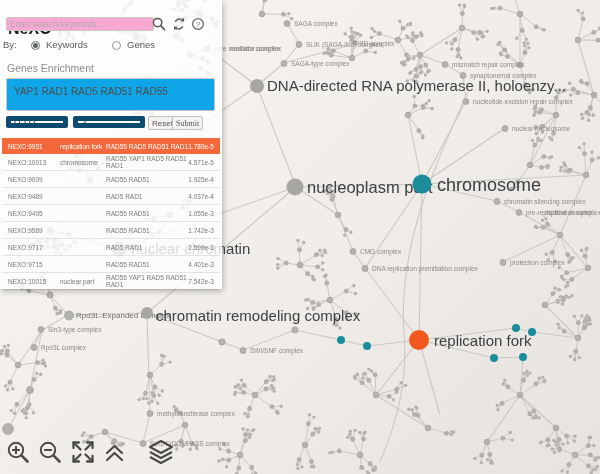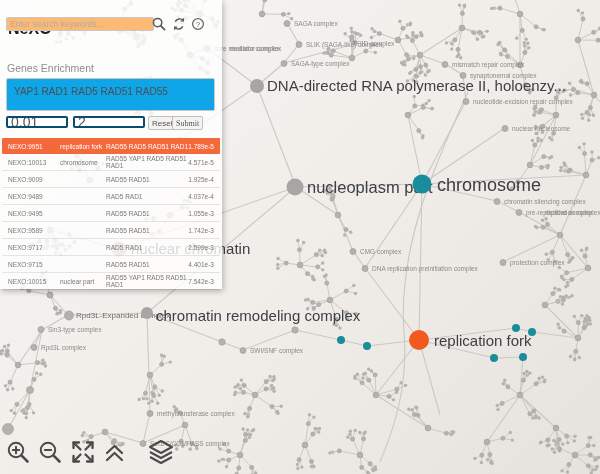--- a/index.html
+++ b/index.html
@@ -13,42 +13,42 @@
   #panel{
     position:absolute;left:0;top:0;width:222px;height:289px;z-index:2;
     background:rgba(255,255,255,0.80);
     box-shadow:1px 2px 6px rgba(0,0,0,0.28);
     box-sizing:border-box;
   }
   #panel .title{font-size:16px;font-weight:bold;color:#1d1d1d;padding:20px 0 0 8px;}
   .search-row{position:absolute;left:6px;top:17px;height:14px;width:212px;}
   .search-input{
     position:absolute;left:0;top:0;width:140px;height:12px;
-    border:1px solid #c9c7c4;background:#fdba74;border-radius:2px;
+    border:1px solid #c9c7c4;background:#f9a8d4;border-radius:2px;
     font-size:8.5px;color:#555;padding:0 3px;font-family:"Liberation Sans",sans-serif;
   }
   .search-input::placeholder{color:#aeaca9;}
   .mini-icon{position:absolute;top:0;width:14px;height:14px;cursor:pointer;}
   .by-row{position:absolute;left:3px;top:39px;font-size:9.5px;color:#5a5856;}
   .by-row .radio{
     display:inline-block;width:9px;height:9px;border:1px solid #97948f;border-radius:50%;
     vertical-align:-2px;margin:0 3px 0 12px;background:#fff;box-sizing:border-box;
   }
   .by-row .radio.sel{border-color:#6a6e73;}
   .by-row .radio.sel::after{content:'';display:block;width:5px;height:5px;margin:1px;border-radius:50%;background:#5d6165;}
   .te-heading{position:absolute;left:7px;top:62px;font-size:10.5px;color:#8f8d8a;}
   .te-textarea{
     position:absolute;left:6px;top:78px;width:209px;height:33px;resize:none;
     border:1px solid #c9c7c4;background:#0ea5e9;border-radius:2px;
     font-size:10px;color:#4f4d4b;padding:7px;font-family:"Liberation Sans",sans-serif;box-sizing:border-box;
   }
   .param-row{position:absolute;left:0;top:116px;width:222px;height:14px;}
   .param-input{
-    position:absolute;top:0;height:12px;border:2px solid #0c4a6e;background:#fff;border-radius:2px;
-    font-size:14px;color:#555;padding:0 3px;font-family:"Liberation Sans",sans-serif;box-sizing:border-box;
+    position:absolute;top:0;height:12px;border:5px solid #0c4a6e;background:#fff;border-radius:2px;
+    font-size:12px;color:#555;padding:0 3px;font-family:"Liberation Sans",sans-serif;box-sizing:border-box;
   }
   .btn{
     position:absolute;top:0;height:14px;border:1px solid #c2c0bd;background:#f5f3f1;border-radius:2px;
     font-size:8px;color:#555;font-family:"Liberation Sans",sans-serif;padding:0 3px;cursor:pointer;line-height:11px;
   }
   
   #results{position:absolute;left:2px;top:138px;width:218px;}
   .rrow{
     display:flex;align-items:center;height:16px;font-size:6.5px;color:#7a7874;
     border-bottom:1px solid rgba(120,118,114,0.18);cursor:pointer;
@@ -1802,20 +1802,27 @@
       </svg>
     </span>
     <span class="mini-icon" style="left:185px;">
       <svg width="14" height="14" viewBox="0 0 14 14">
           <circle cx="7" cy="7" r="5.4" fill="none" stroke="#6a6866" stroke-width="1.3"></circle>
           <text x="7" y="9.7" font-size="8" fill="#6a6866" text-anchor="middle" font-family="Liberation Sans,sans-serif">?</text>
         </svg>
     </span>
   </div>
 
+  <div class="by-row">
+    <span>By:</span>
+    <span class="radio sel"></span>
+    <span>Keywords</span>
+    <span class="radio" style="margin-left:22px;"></span>
+    <span>Genes</span>
+  </div>
 
   <div class="te-heading">Genes Enrichment</div>
 
   <textarea class="te-textarea" style="">YAP1 RAD1 RAD5 RAD51 RAD55</textarea>
 
   <div class="param-row">
     <input class="param-input" style="left: 6px; width: 62px;" value="0.01">
     <input class="param-input" style="left: 73px; width: 72px;" value="2">
     <button class="btn" style="left:148px;">Reset</button>
     <button class="btn" style="left:172px;font-family:Liberation Serif, serif;">Submit</button>

